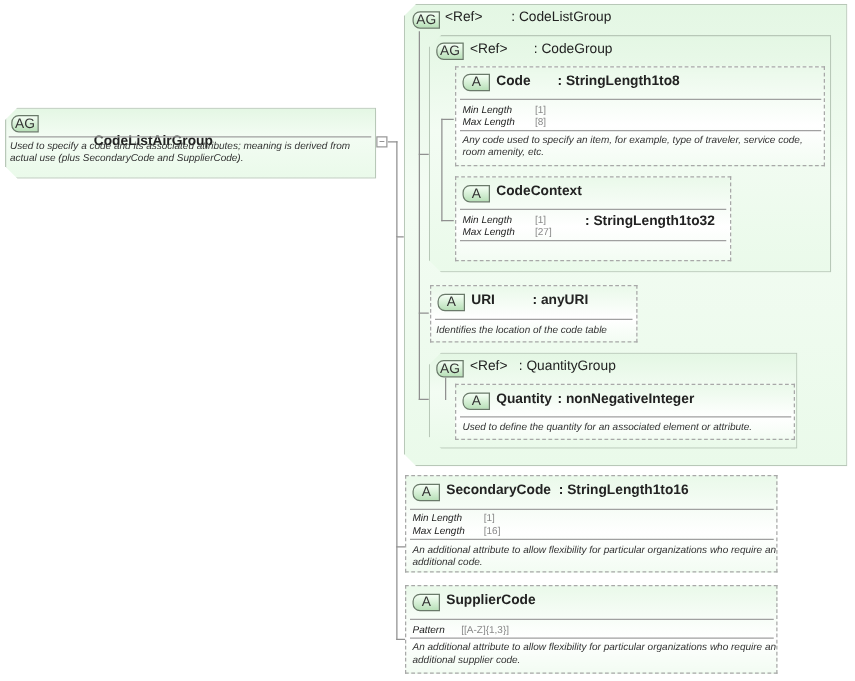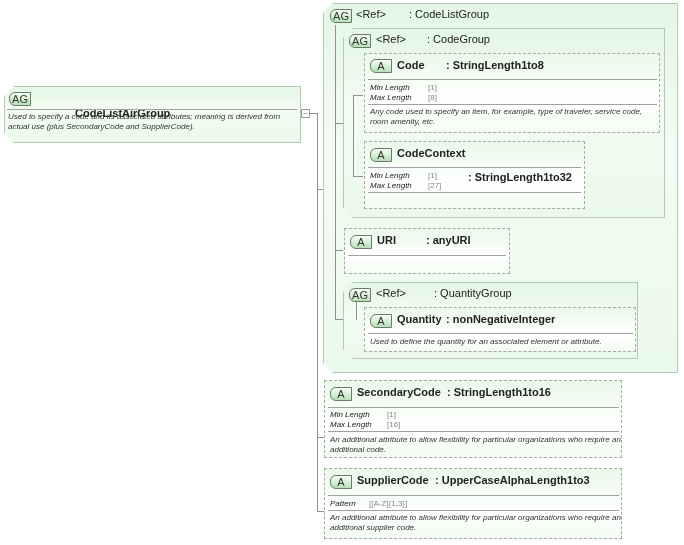--- a/index.html
+++ b/index.html
@@ -91,26 +91,27 @@
   <span class="prop" style="left:5px;top:39px;">Max Length</span>
   <span class="pval" style="left:63px;top:39px;">[27]</span>
   <div class="hr" style="left:3px;top:50px;width:213px;"></div>
 </div>
 
 <div class="abs attr" style="left:344px;top:228px;width:166px;height:46px;">
   <span class="badge" style="left:5px;top:6px;width:22px;">A</span>
   <span class="title" style="left:32px;top:5px;">URI</span>
   <span class="title" style="left:81px;top:5px;">: anyURI</span>
   <div class="hr" style="left:3px;top:26px;width:158px;"></div>
+  <div class="desc" style="left:4px;top:30px;width:160px;">Identifies the location of the code table</div>
 </div>
 
 <div class="abs grp" style="left:343px;top:282px;width:295px;height:77px;">
   <span class="badge" style="left:5px;top:5px;width:22px;">AG</span>
   <span class="ref" style="left:32px;top:4px;">&lt;Ref&gt;</span>
-  <span class="ref" style="left:90px;top:4px;">: QuantityGroup</span>
+  <span class="ref" style="left:71px;top:4px;">: QuantityGroup</span>
 </div>
 <div class="line" style="left:356px;top:302px;width:1px;height:18px;"></div>
 
 <div class="abs attr" style="left:364px;top:307px;width:272px;height:45px;">
   <span class="badge" style="left:5px;top:6px;width:22px;">A</span>
   <span class="title" style="left:32px;top:5px;text-align:right;">Quantity</span>
   <span class="title" style="left:81px;top:5px;">: nonNegativeInteger</span>
   <div class="hr" style="left:3px;top:25px;width:265px;"></div>
   <div class="desc" style="left:5px;top:29px;width:265px;">Used to define the quantity for an associated element or attribute.</div>
 </div>
@@ -124,19 +125,18 @@
   <span class="pval" style="left:62px;top:29px;">[1]</span>
   <span class="prop" style="left:5px;top:39px;">Max Length</span>
   <span class="pval" style="left:62px;top:39px;">[16]</span>
   <div class="hr" style="left:3px;top:50px;width:291px;"></div>
   <div class="desc" style="left:5px;top:54px;width:291px;">An additional attribute to allow flexibility for particular organizations who require an additional code.</div>
 </div>
 
 <div class="abs attr" style="left:324px;top:468px;width:298px;height:71px;">
   <span class="badge" style="left:5px;top:6px;width:22px;">A</span>
   <span class="title" style="left:32px;top:5px;">SupplierCode</span>
-  <span class="title" style="left:110px;top:5px;">: UpperCaseAlphaLength1to3</span>
   <div class="hr" style="left:3px;top:26px;width:291px;"></div>
   <span class="prop" style="left:5px;top:30px;">Pattern</span>
   <span class="pval" style="left:44px;top:30px;">[[A-Z]{1,3}]</span>
   <div class="hr" style="left:3px;top:41px;width:291px;"></div>
   <div class="desc" style="left:5px;top:44px;width:291px;">An additional attribute to allow flexibility for particular organizations who require an additional supplier code.</div>
 </div>
 
 </body></html>

